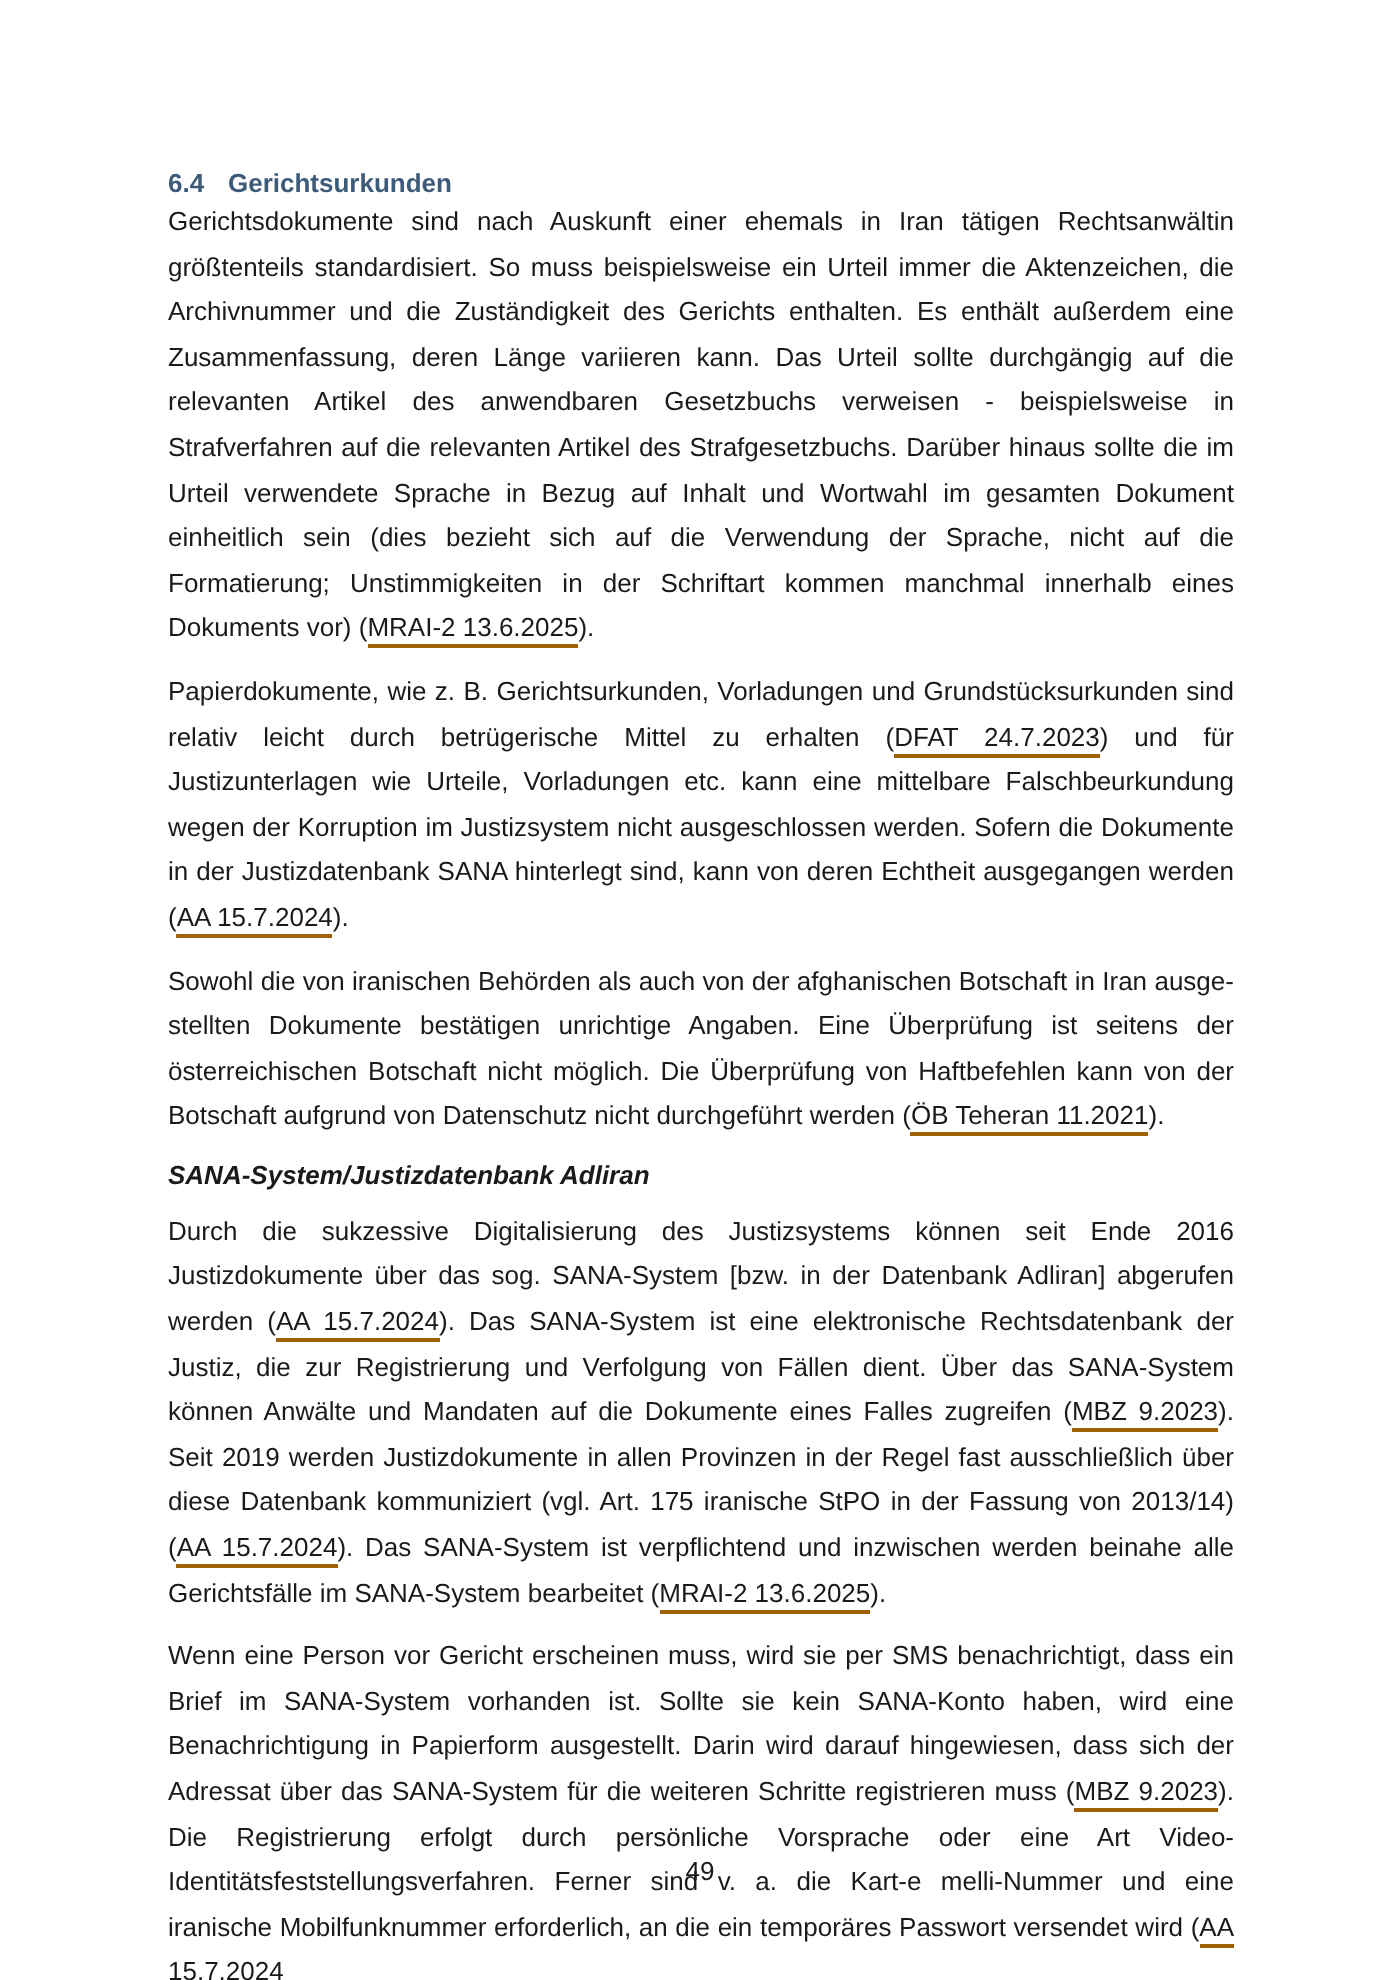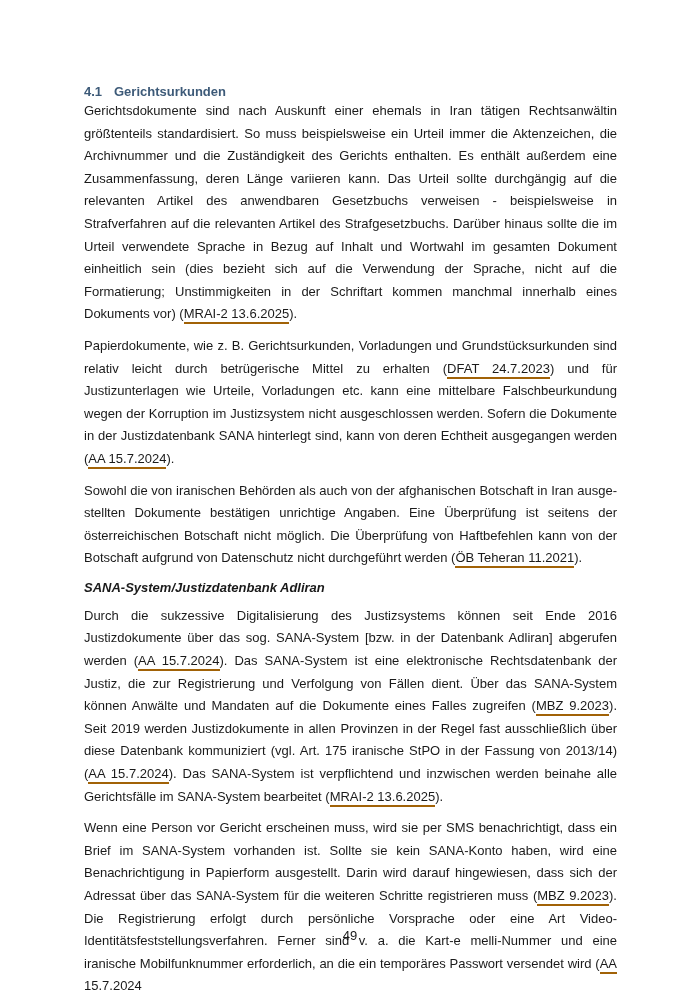--- a/index.html
+++ b/index.html
@@ -31,21 +31,21 @@
     .page-number {
       position: absolute; left: 0; width: 700px; top: 928px;
       text-align: center; font-size: 13px; color: #1a1a1a;
     }
     p.last { text-align-last: justify; }
   </style>
 </head>
 <body>
 
 <div class="page">
-  <h2 class="section-heading"><span class="num">4.1</span><span>Gerichtsurkunden</span></h2>
+  <h2 class="section-heading"><span class="num">6.4</span><span>Gerichtsurkunden</span></h2>
 
   <p class="body"><span>Gerichtsdokumente sind nach Auskunft einer ehemals in Iran tätigen Rechtsanwältin größtenteils standardisiert. So muss beispielsweise ein Urteil immer die Aktenzeichen, die Archivnummer und die Zuständigkeit des Gerichts enthalten. Es enthält außerdem eine Zusammenfassung, deren Länge variieren kann. Das Urteil sollte durchgängig auf die relevanten Artikel des anwend­baren Gesetzbuchs verweisen - beispielsweise in Strafverfahren auf die relevanten Artikel des Strafgesetzbuchs. Darüber hinaus sollte die im Urteil verwendete Sprache in Bezug auf Inhalt und Wortwahl im gesamten Dokument einheitlich sein (dies bezieht sich auf die Verwendung der Sprache, nicht auf die Formatierung; Unstimmigkeiten in der Schriftart kommen manchmal innerhalb eines Dokuments vor) (</span><a class="cite">MRAI-2 13.6.2025</a><span>).</span></p>
 
   <p class="body"><span>Papierdokumente, wie z. B. Gerichtsurkunden, Vorladungen und Grundstücksurkunden sind relativ leicht durch betrügerische Mittel zu erhalten (</span><a class="cite">DFAT 24.7.2023</a><span>) und für Justizunterlagen wie Urteile, Vorladungen etc. kann eine mittelbare Falschbeurkundung wegen der Korruption im Justizsystem nicht ausgeschlossen werden. Sofern die Dokumente in der Justizdatenbank SANA hinterlegt sind, kann von deren Echtheit ausgegangen werden (</span><a class="cite">AA 15.7.2024</a><span>).</span></p>
 
   <p class="body"><span>Sowohl die von iranischen Behörden als auch von der afghanischen Botschaft in Iran ausge­stellten Dokumente bestätigen unrichtige Angaben. Eine Überprüfung ist seitens der österrei­chischen Botschaft nicht möglich. Die Überprüfung von Haftbefehlen kann von der Botschaft aufgrund von Datenschutz nicht durchgeführt werden (</span><a class="cite">ÖB Teheran 11.2021</a><span>).</span></p>
 
   <h3 class="sub">SANA-System/Justizdatenbank Adliran</h3>
 
   <p class="body"><span>Durch die sukzessive Digitalisierung des Justizsystems können seit Ende 2016 Justizdokumente über das sog. SANA-System [bzw. in der Datenbank Adliran] abgerufen werden (</span><a class="cite">AA 15.7.2024</a><span>). Das SANA-System ist eine elektronische Rechtsdatenbank der Justiz, die zur Registrierung und Verfolgung von Fällen dient. Über das SANA-System können Anwälte und Mandaten auf die Dokumente eines Falles zugreifen (</span><a class="cite">MBZ 9.2023</a><span>). Seit 2019 werden Justizdokumente in allen Provinzen in der Regel fast ausschließlich über diese Datenbank kommuniziert (vgl. Art. 175 iranische StPO in der Fassung von 2013/14) (</span><a class="cite">AA 15.7.2024</a><span>). Das SANA-System ist verpflich­tend und inzwischen werden beinahe alle Gerichtsfälle im SANA-System bearbeitet (</span><a class="cite">MRAI-2 13.6.2025</a><span>).</span></p>

